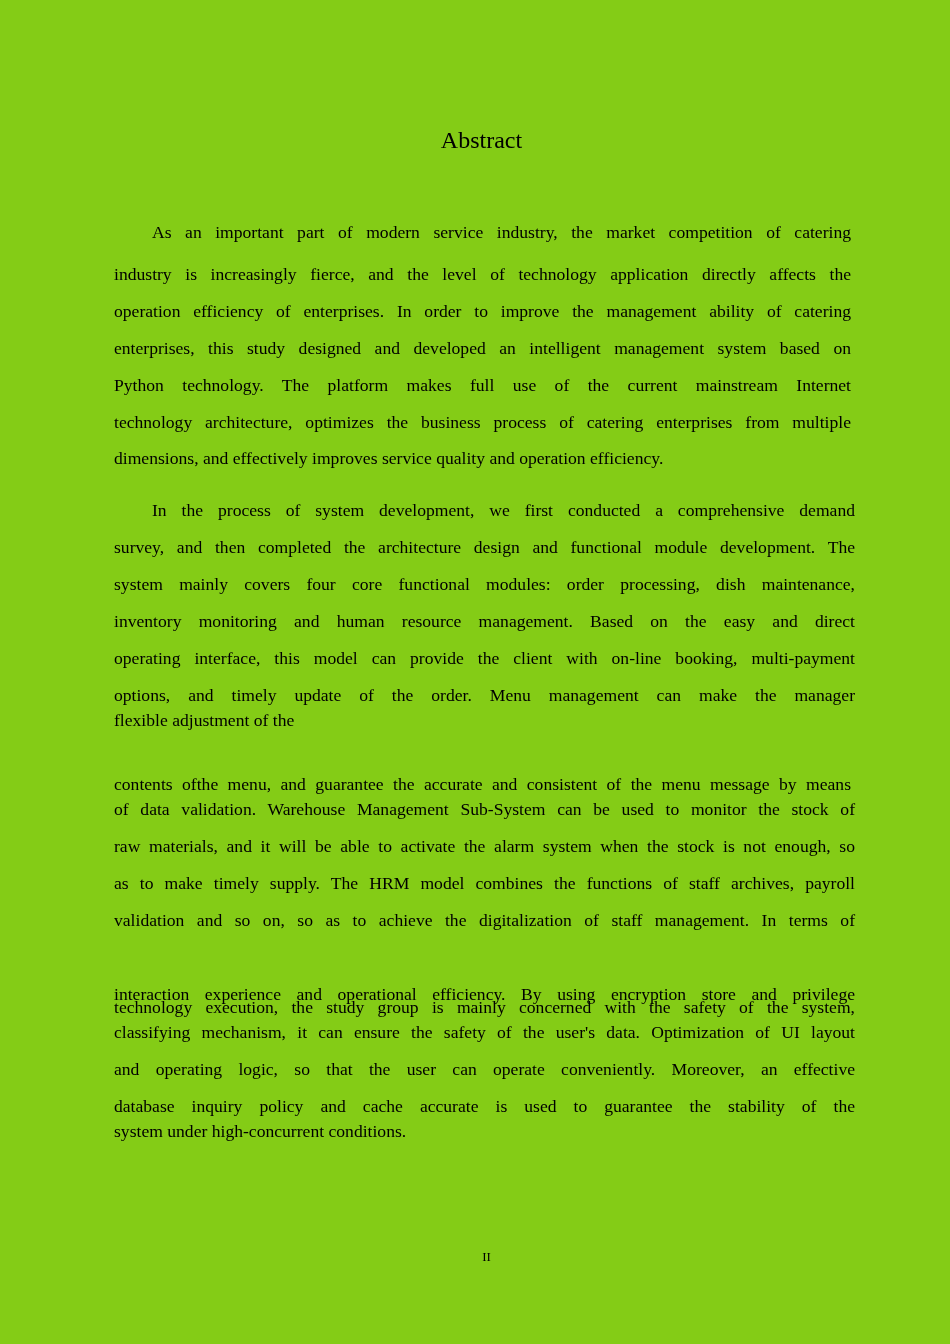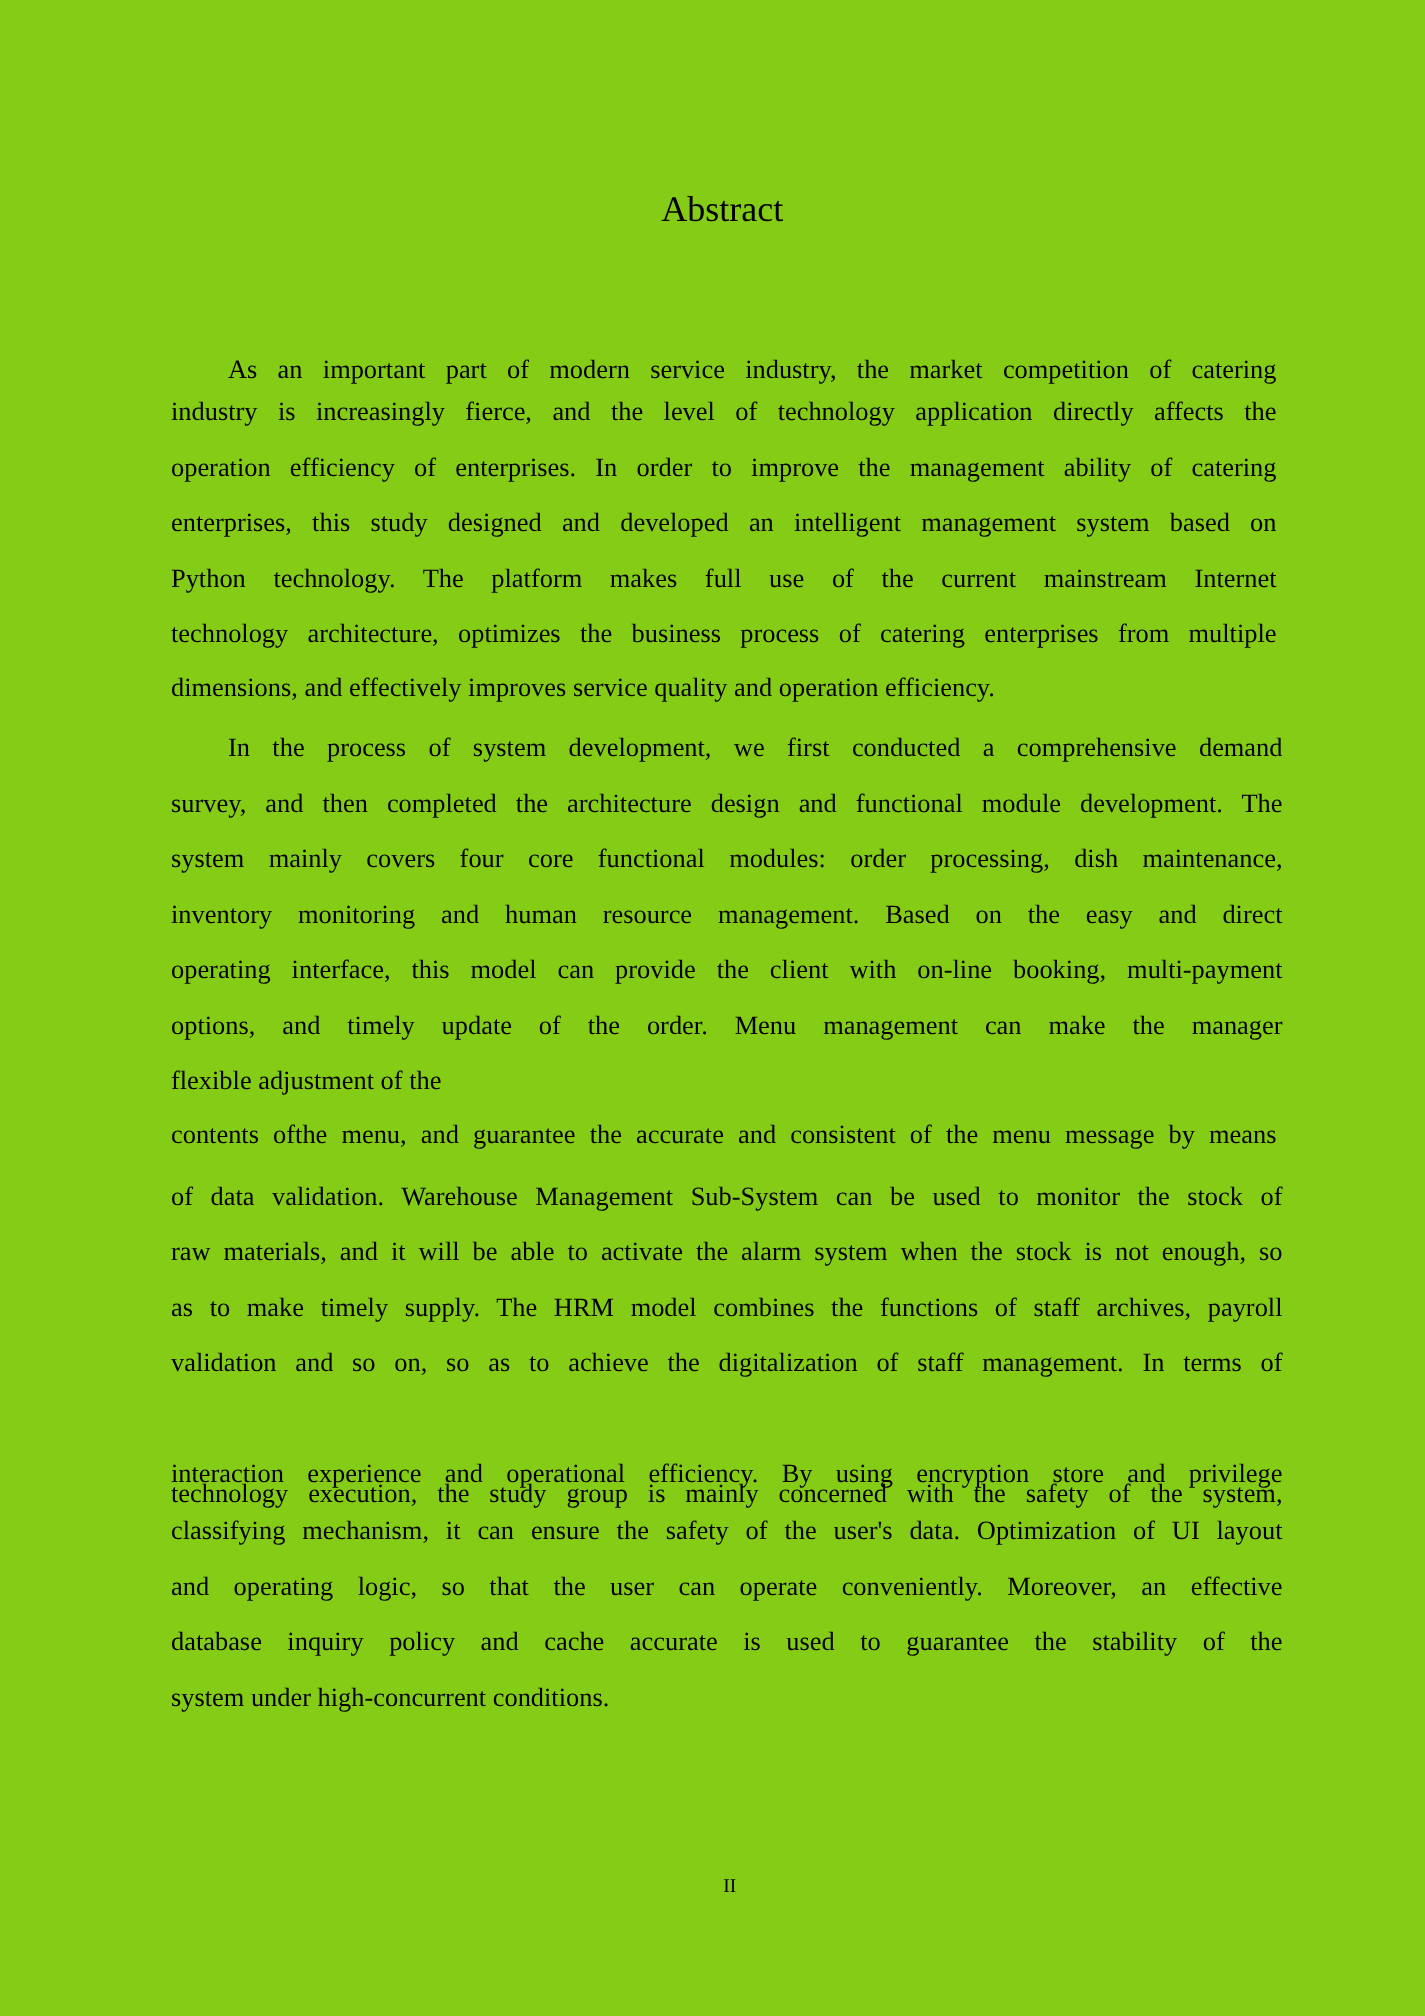--- a/index.html
+++ b/index.html
@@ -34,59 +34,59 @@
     .line {
       position: absolute;
       left: 114px;
       width: 737px;
       font-size: 17.6px;
       line-height: 24px;
       white-space: nowrap;
       text-align: justify;
       text-align-last: justify;
     }
-    .line.wide { width: 741px; }
+    .line.wide { width: 741px; margin-top: 12px; }
     .line.indent { left: 152px; width: 699px; }
     .line.indent.wide { width: 703px; }
     .line.last { text-align-last: left; font-family: Liberation Serif, serif; }
     .pagenum {
       position: absolute;
       left: 0; width: 973px;
       top: 1248px;
       text-align: center;
       font-size: 13px;
       line-height: 18px;
     }
   </style>
 </head>
 <body>
 
 <div class="page">
 
   <h1 class="title">Abstract</h1>
 
   <div>
-    <div class="line indent" style="top:234px">As an important part of modern service industry, the market competition of catering</div>
+    <div class="line indent" style="top:220px">As an important part of modern service industry, the market competition of catering</div>
     <div class="line" style="top:262px">industry is increasingly fierce, and the level of technology application directly affects the</div>
     <div class="line" style="top:299px">operation efficiency of enterprises. In order to improve the management ability of catering</div>
     <div class="line" style="top:336px">enterprises, this study designed and developed an intelligent management system based on</div>
     <div class="line" style="top:373px">Python technology. The platform makes full use of the current mainstream Internet</div>
     <div class="line" style="top:410px">technology architecture, optimizes the business process of catering enterprises from multiple</div>
     <div class="line last" style="top:446px">dimensions, and effectively improves service quality and operation efficiency.</div>
   </div>
 
   <div>
     <div class="line indent wide" style="top:486px">In the process of system development, we first conducted a comprehensive demand</div>
     <div class="line wide" style="top:523px">survey, and then completed the architecture design and functional module development. The</div>
     <div class="line wide" style="top:560px">system mainly covers four core functional modules: order processing, dish maintenance,</div>
     <div class="line wide" style="top:597px">inventory  monitoring and human resource management. Based on the easy and direct</div>
     <div class="line wide" style="top:634px">operating interface, this model can provide the client with on-line booking, multi-payment</div>
     <div class="line wide" style="top:671px">options, and timely update of the order. Menu management can make the manager</div>
     <div class="line last" style="top:708px">flexible adjustment of the</div>
-    <div class="line" style="top:744px">contents ofthe menu, and guarantee the accurate and consistent of the menu message by means</div>
+    <div class="line" style="top:772px">contents ofthe menu, and guarantee the accurate and consistent of the menu message by means</div>
     <div class="line wide" style="top:785px">of data validation. Warehouse Management Sub-System can be used to monitor the stock of</div>
     <div class="line wide" style="top:822px">raw materials, and it will be able to activate the alarm system when the stock is not enough, so</div>
     <div class="line wide" style="top:859px">as to make timely supply. The HRM model combines the functions of staff archives, payroll</div>
     <div class="line wide" style="top:896px">validation and so on, so as to achieve the digitalization of staff management. In terms of</div>
     <div class="line wide" style="top:983px">technology execution, the study group is mainly concerned with the safety of the system,</div>
     <div class="line wide" style="top:970px">interaction experience and operational efficiency. By using encryption store and privilege</div>
     <div class="line wide" style="top:1008px">classifying mechanism, it can ensure the safety of the user's data. Optimization of UI layout</div>
     <div class="line wide" style="top:1045px">and operating logic, so that the user can operate conveniently. Moreover, an effective</div>
     <div class="line wide" style="top:1082px">database inquiry policy and cache accurate is used to guarantee the stability of the</div>
     <div class="line last" style="top:1119px">system under high-concurrent conditions.</div>

